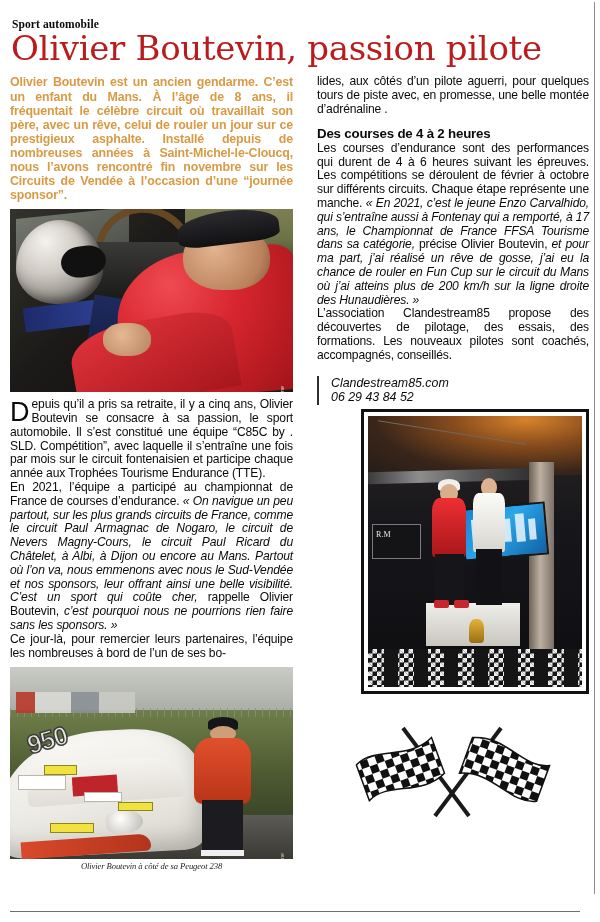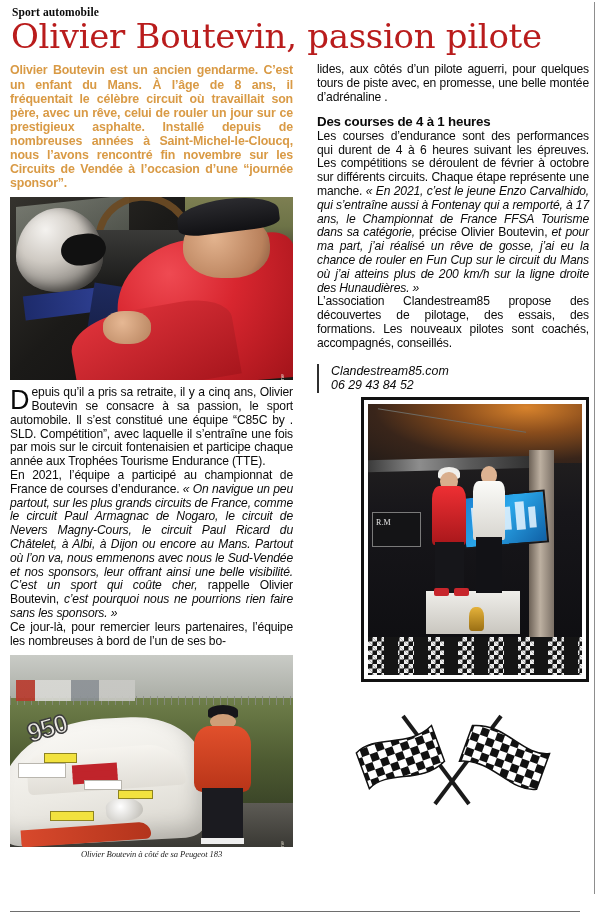--- a/index.html
+++ b/index.html
@@ -23,21 +23,21 @@
     position:absolute;right:5px;top:2px;bottom:28px;
     width:1px;background:#8d8d8d;
   }
 
   
   .kicker{
     font-family:"Liberation Serif", serif;
     font-weight:bold;font-size:11.5px;
     letter-spacing:.1px;
     line-height:1.05;
-    margin:0 0 1px 2px;
+    margin:12px 0 1px 2px;
   }
   .headline{
     font-family:"DejaVu Serif", serif;
     font-weight:400;
     font-size:34px;
     line-height:1.04;
     letter-spacing:-.3px;
     margin:0 0 9px 1px;
     color:#b91c1c;
   }
@@ -325,30 +325,30 @@
           <div class="man">
             <div class="cap"></div>
             <div class="hd"></div>
             <div class="jk"></div>
             <div class="lg"></div>
             <div class="sh" style="left:12%;"></div>
             <div class="sh" style="right:12%;"></div>
           </div>
           <div class="credit dark">Crédit photo NM-LG Gazette Fontenaisienne</div>
         </div>
-        <figcaption class="caption center">Olivier Boutevin à côté de sa Peugeot 183</figcaption>
+        <figcaption class="caption center">Olivier Boutevin à côté de sa Peugeot 238</figcaption>
       </figure>
 
     </div>
 
     <div class="col">
 
       <p class="body">lides, aux côtés d’un pilote aguerri, pour quelques tours de piste avec, en promesse, une belle montée d’adrénaline .</p>
 
-      <h2 class="subhead">Des courses de 4 à 1 heures</h2>
+      <h2 class="subhead">Des courses de 4 à 2 heures</h2>
 
       <p class="body">
         <span>Les courses d’endurance sont des performances qui durent de 4 à 6 heures suivant les épreuves. Les compétitions se déroulent de février à octobre sur différents circuits. Chaque étape représente une manche. </span><span class="it">« En 2021, c’est le jeune Enzo Carvalhido, qui s’entraîne aussi à Fontenay qui a remporté, à 17 ans, le Championnat de France FFSA Tourisme dans sa catégorie,</span><span> précise Olivier Boutevin, </span><span class="it">et pour ma part, j’ai réalisé un rêve de gosse, j’ai eu la chance de rouler en Fun Cup sur le circuit du Mans où j’ai atteins plus de 200 km/h sur la ligne droite des Hunaudières. »</span>
       </p>
 
       <p class="body">L’association Clandestream85 propose des découvertes de pilotage, des essais, des formations. Les nouveaux pilotes sont coachés, accompagnés, conseillés.</p>
 
       <div class="contact">
         <div>Clandestream85.com</div>
         <div>06 29 43 84 52</div>

